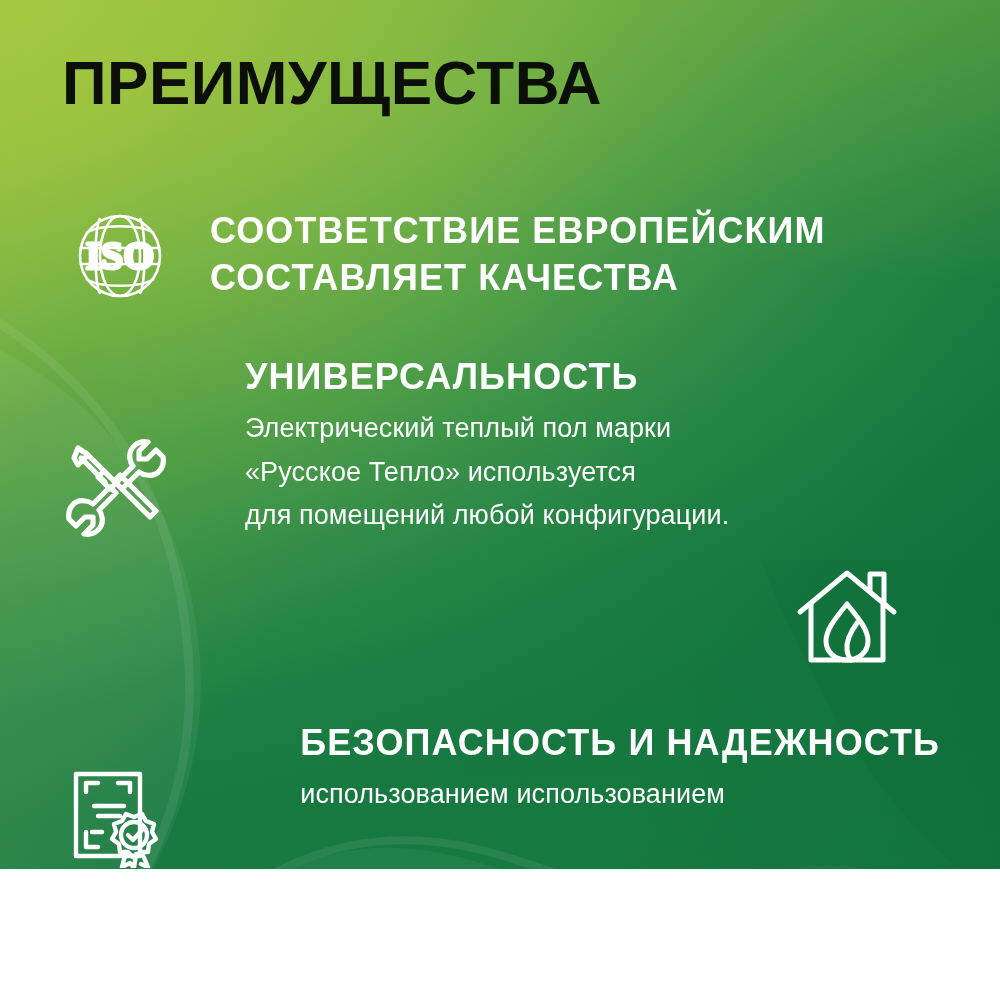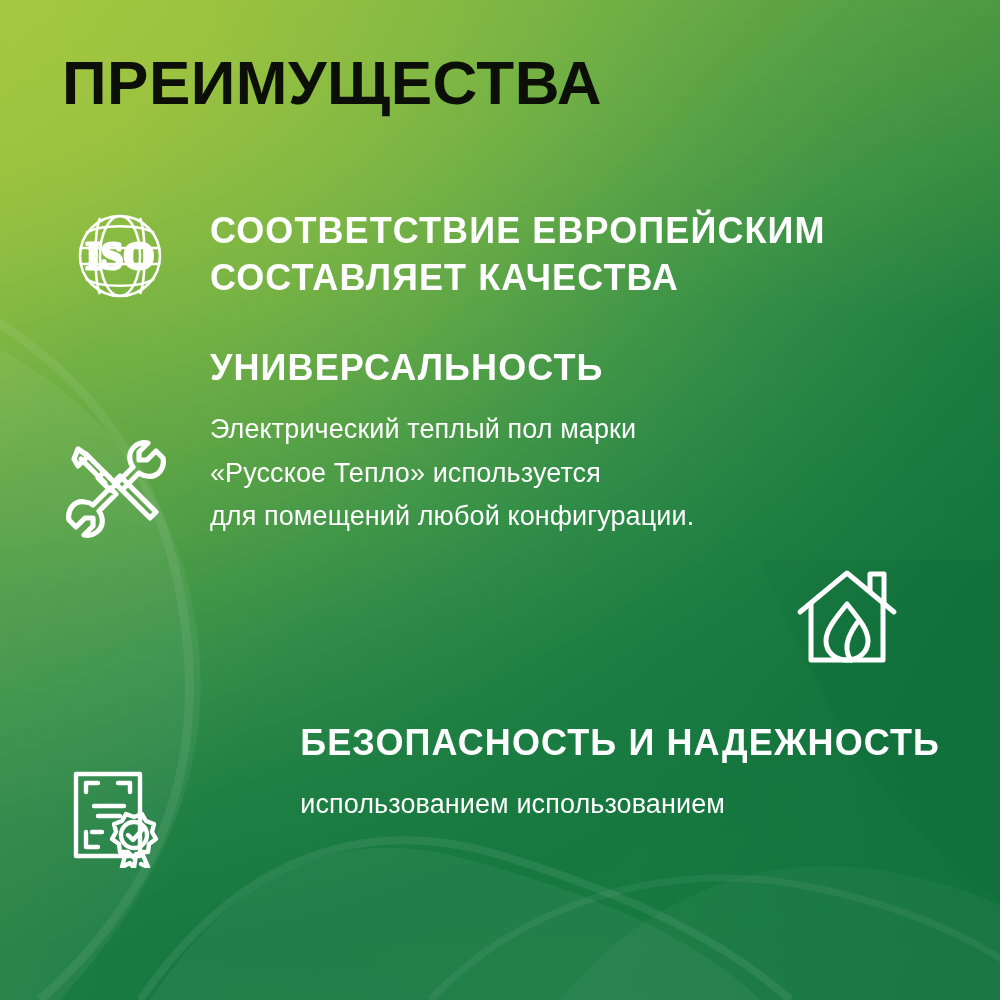--- a/index.html
+++ b/index.html
@@ -3,21 +3,21 @@
 <meta charset="utf-8">
 <style>
   html, body {
     margin: 0;
     padding: 0;
     background: #ffffff;
   }
   .canvas {
     position: relative;
     width: 1000px;
-    height: 1000px;
+    height: 869px;
     overflow: hidden;
     font-family: "Liberation Sans", "DejaVu Sans", sans-serif;
     background:
       radial-gradient(120% 95% at 2% 0%, #a6c943 0%, #9cc243 16%, #7ab446 34%, #57a248 52%, #36904a 70%, #1f7f44 86%, #15763f 100%);
   }
   
   .bg-wash {
     position: absolute;
     inset: 0;
     background:
@@ -77,26 +77,26 @@
     font-size: 36px;
     line-height: 1.30;
     letter-spacing: 1.1px;
   }
   .f-body {
     color: #ffffff;
     font-weight: 400;
     font-size: 27px;
     line-height: 1.62;
     letter-spacing: 0.1px;
-    margin-top: 16px;
+    margin-top: 6px;
   }
   .f-body .ln { display: block; }
 
   #feature-0 { top: 206px; }
-  #feature-1 { top: 343px; }
+  #feature-1 { top: 352px; gap: 35px; }
   #feature-2 { top: 568px; flex-direction: column; }
   #feature-3 { top: 768px; }
 
   .ico { display: block; }
 </style>
 </head>
 <body>
 
 <div class="canvas">
 

